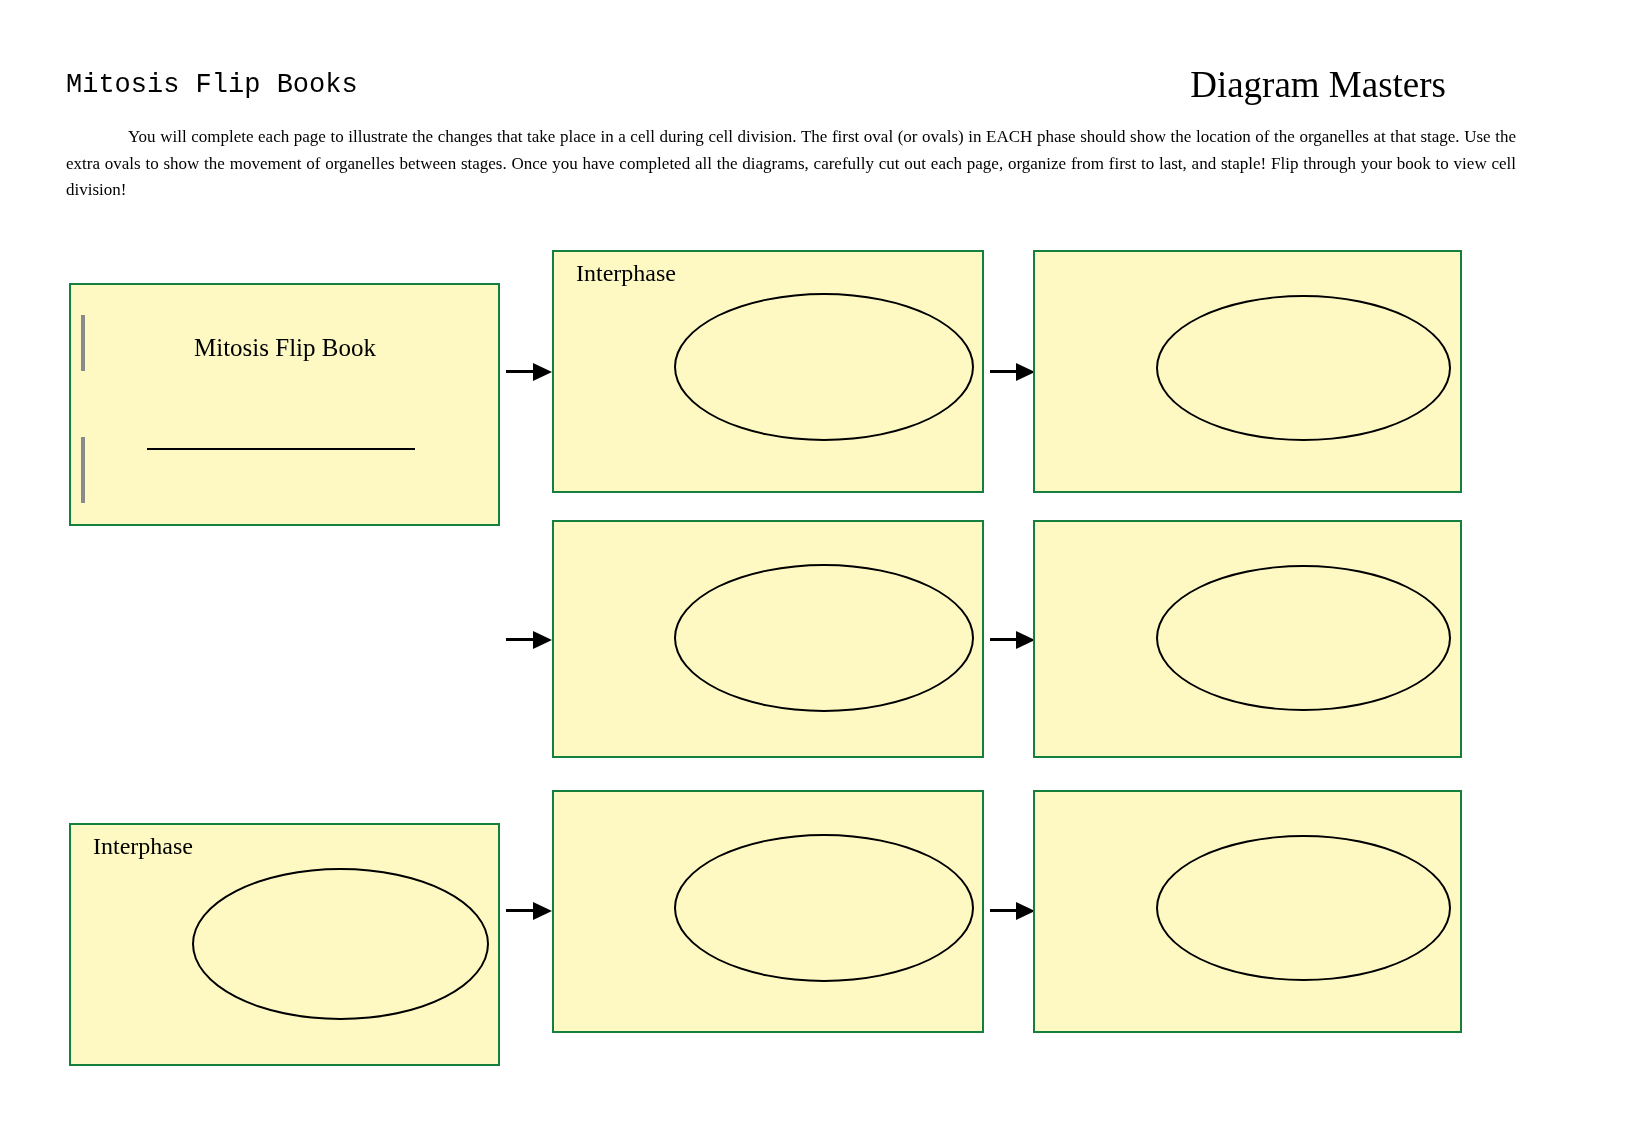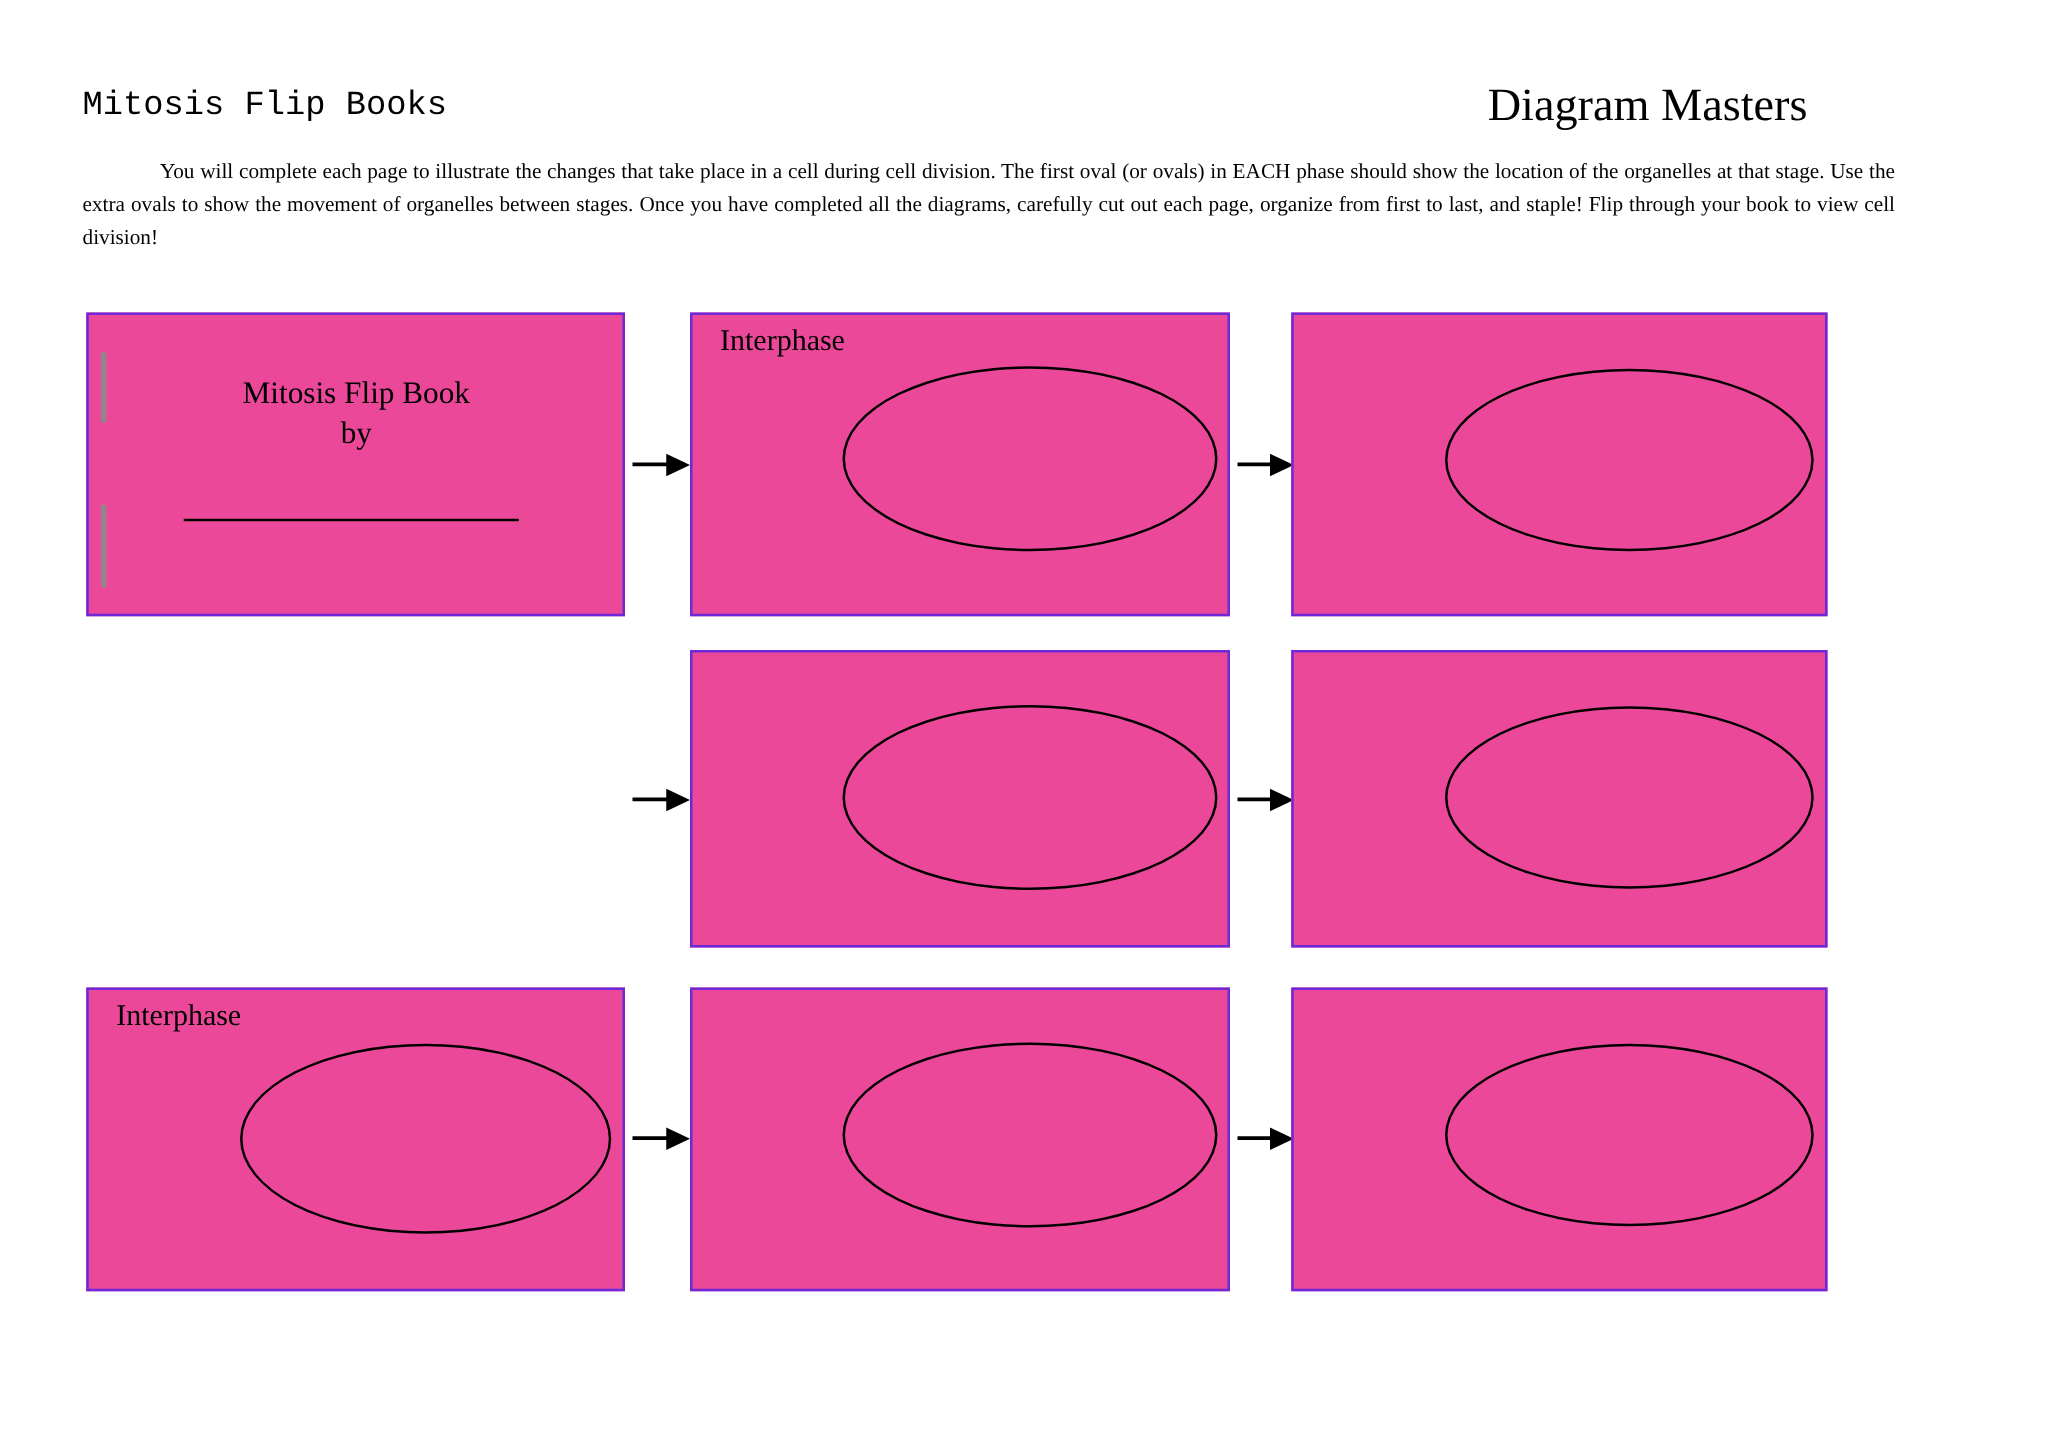--- a/index.html
+++ b/index.html
@@ -61,33 +61,33 @@
   .grid {
     position: absolute;
     left: 0;
     top: 0;
     width: 1636px;
     height: 1148px;
     pointer-events: none;
   }
   .frame {
     position: absolute;
-    border: 2px solid #6d28d9;
-    background: #ec4899;
+    border: 2px solid #15803d;
+    background: #fef9c3;
     box-sizing: border-box;
     pointer-events: auto;
   }
 
   
   .r1 { top: 250px; height: 243px; }
   .r2 { top: 520px; height: 238px; }
   .r3 { top: 790px; height: 243px; }
 
   
-  .c1 { left: 69px;   width: 431px; }
+  .c1 { left: 69px;   width: 431px; margin-top: 33px; }
   .c2 { left: 552px;  width: 432px; }
   .c3 { left: 1033px; width: 429px; }
 
   .frame-label {
     position: absolute;
     left: 22px;
     top: 6px;
     font-size: 24px;
     line-height: 30px;
     white-space: nowrap;
@@ -177,21 +177,20 @@
 
 <div class="instructions">You will complete each page to illustrate the changes that take place in a cell during cell division.  The first oval (or ovals) in EACH phase should show the location of the organelles at that stage.  Use the extra ovals to show the movement of organelles between stages.  Once you have completed all the diagrams, carefully cut out each page, organize from first to last, and staple!  Flip through your book to view cell division!</div>
 
 <div class="grid">
 
   <div class="frame r1 c1">
     <div class="cursor-bar cursor-bar-1"></div>
     <div class="cursor-bar cursor-bar-2"></div>
     <div class="cover-text">
       <div>Mitosis Flip Book</div>
-      <div>by</div>
     </div>
     <div class="cover-rule"></div>
   </div>
 
   <div class="arrow arrow-a ay1">
     <div class="shaft"></div>
     <div class="head"></div>
   </div>
 
   <div class="frame r1 c2">

